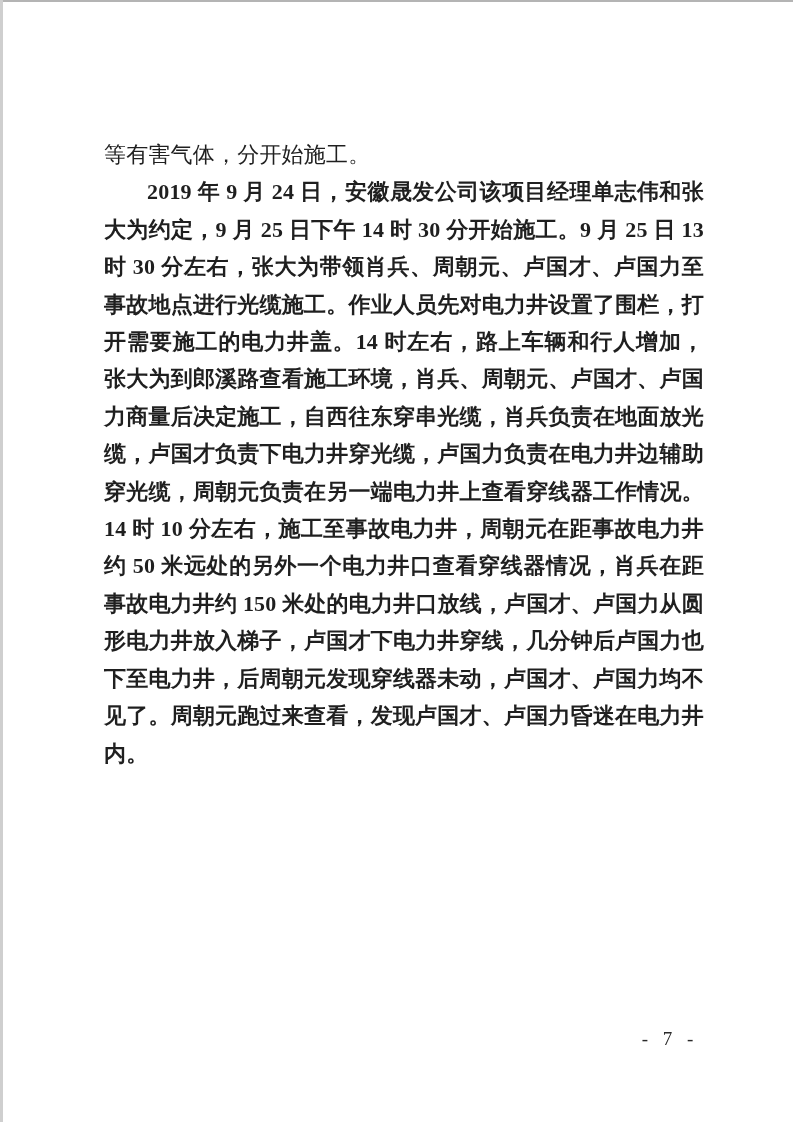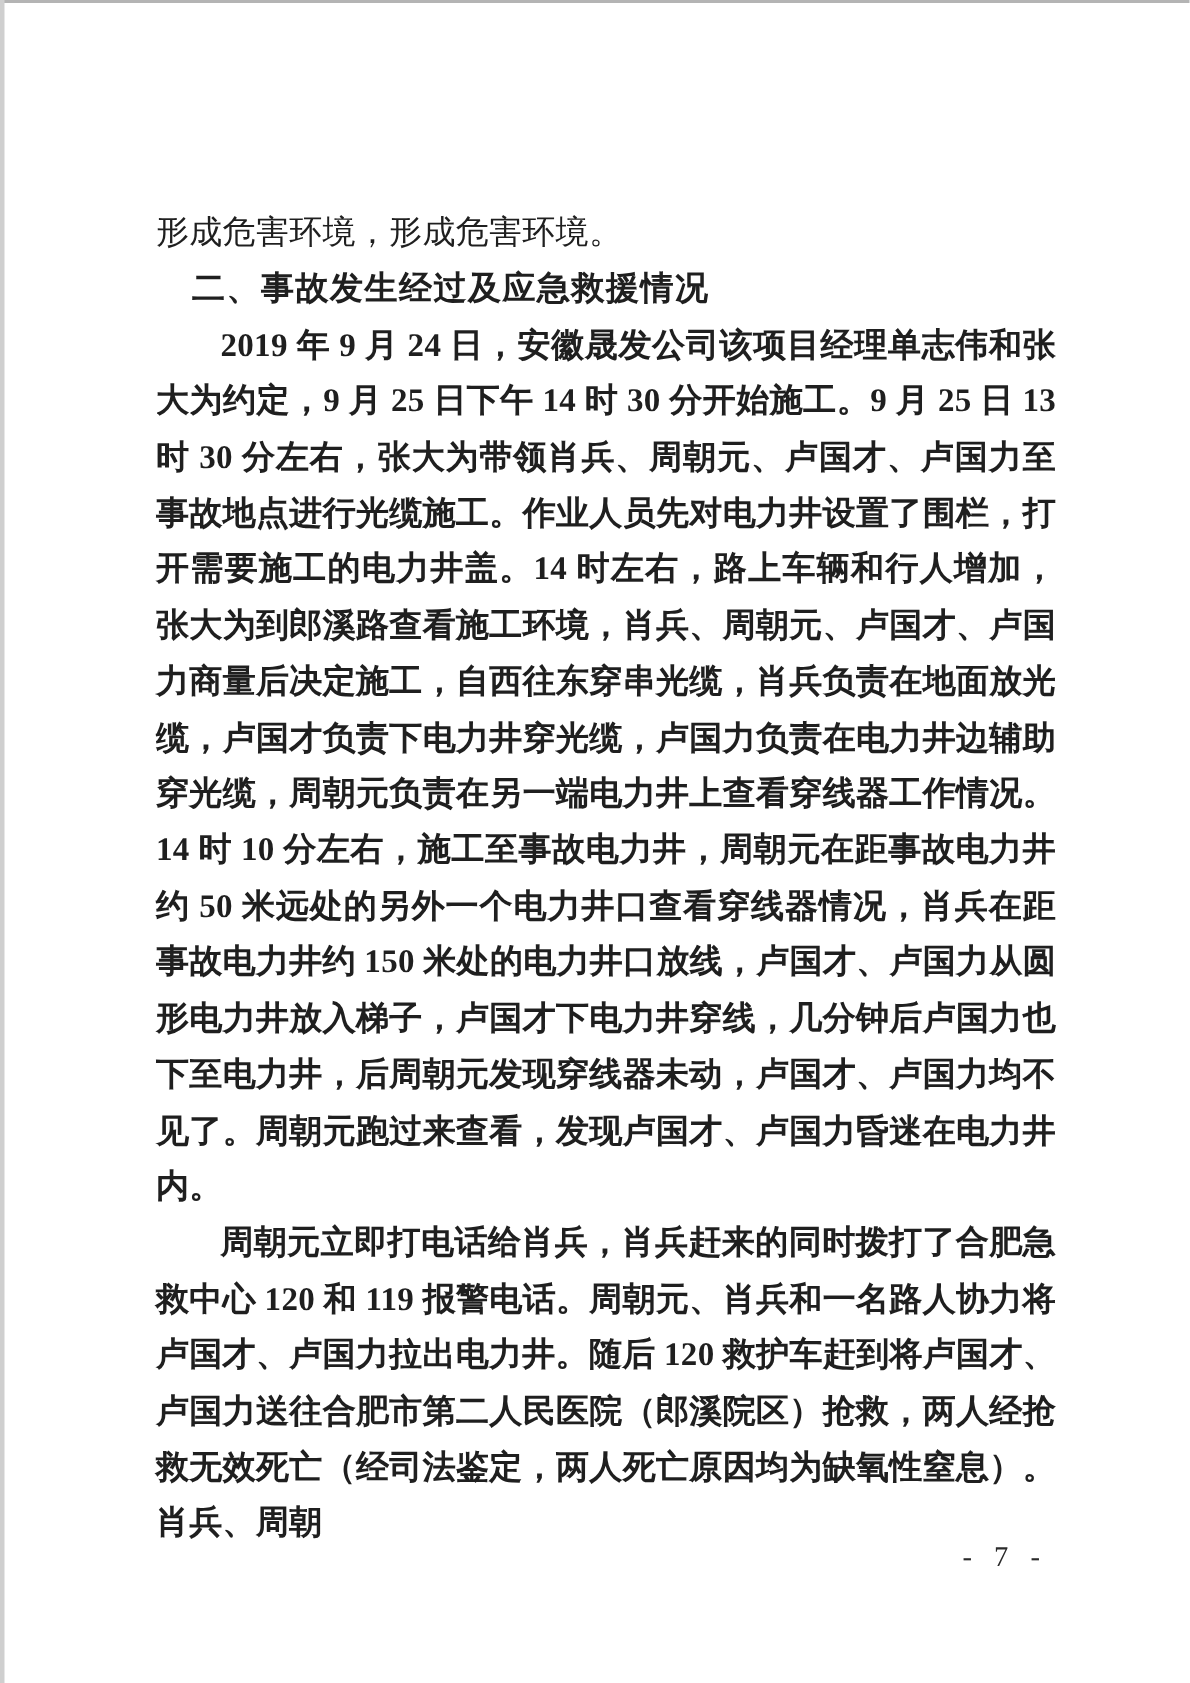--- a/index.html
+++ b/index.html
@@ -68,20 +68,18 @@
   }
 </style>
 </head>
 <body>
 
 <div class="scan-edge-top"></div>
 <div class="scan-edge-left"></div>
 
 <main>
   <div class="textblock">
-    <p class="continuation">形成危害环境，形成危害环境。</p>
-    <p class="heading">二、事故发生经过及应急救援情况</p>
+    <p class="continuation">等有害气体，分开始施工。</p>
     <p class="para">2019 年 9 月 24 日，安徽晟发公司该项目经理单志伟和张大为约定，9 月 25 日下午 14 时 30 分开始施工。9 月 25 日 13 时 30 分左右，张大为带领肖兵、周朝元、卢国才、卢国力至事故地点进行光缆施工。作业人员先对电力井设置了围栏，打开需要施工的电力井盖。14 时左右，路上车辆和行人增加，张大为到郎溪路查看施工环境，肖兵、周朝元、卢国才、卢国力商量后决定施工，自西往东穿串光缆，肖兵负责在地面放光缆，卢国才负责下电力井穿光缆，卢国力负责在电力井边辅助穿光缆，周朝元负责在另一端电力井上查看穿线器工作情况。14 时 10 分左右，施工至事故电力井，周朝元在距事故电力井约 50 米远处的另外一个电力井口查看穿线器情况，肖兵在距事故电力井约 150 米处的电力井口放线，卢国才、卢国力从圆形电力井放入梯子，卢国才下电力井穿线，几分钟后卢国力也下至电力井，后周朝元发现穿线器未动，卢国才、卢国力均不见了。周朝元跑过来查看，发现卢国才、卢国力昏迷在电力井内。</p>
-    <p class="para">周朝元立即打电话给肖兵，肖兵赶来的同时拨打了合肥急救中心 120 和 119 报警电话。周朝元、肖兵和一名路人协力将卢国才、卢国力拉出电力井。随后 120 救护车赶到将卢国才、卢国力送往合肥市第二人民医院（郎溪院区）抢救，两人经抢救无效死亡（经司法鉴定，两人死亡原因均为缺氧性窒息）。肖兵、周朝</p>
   </div>
 
   <div class="page-number">- 7 -</div>
 </main>
 
 </body></html>

